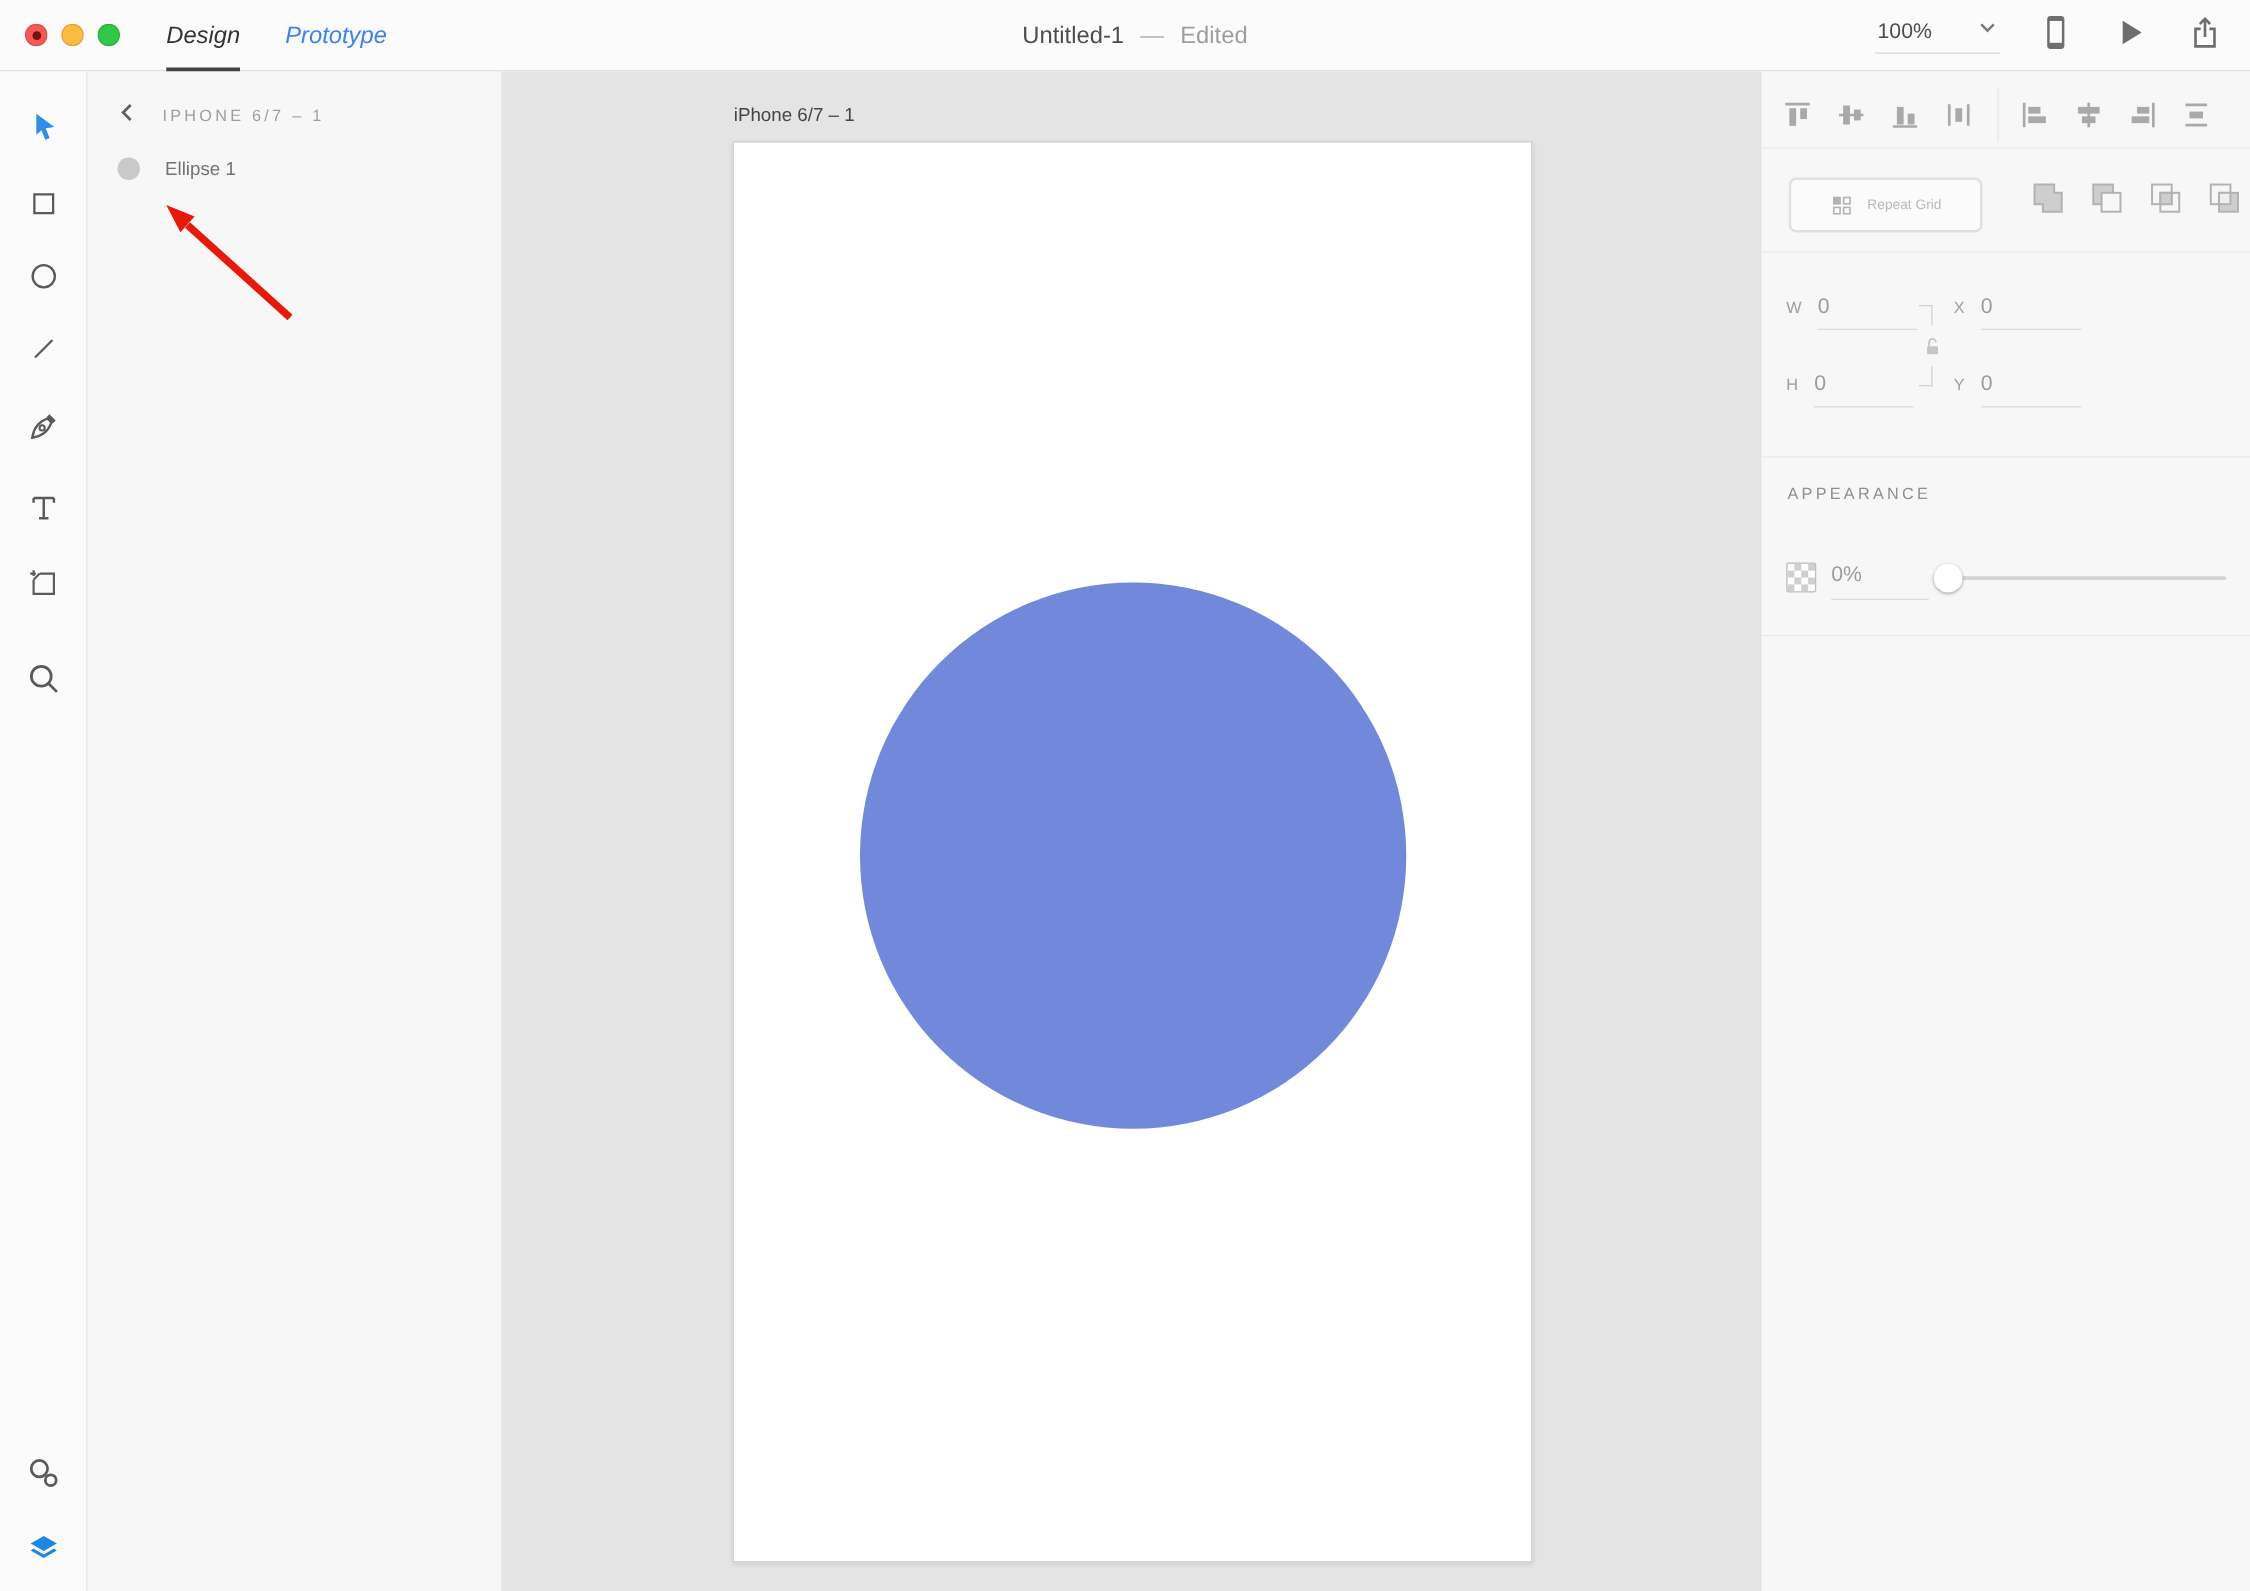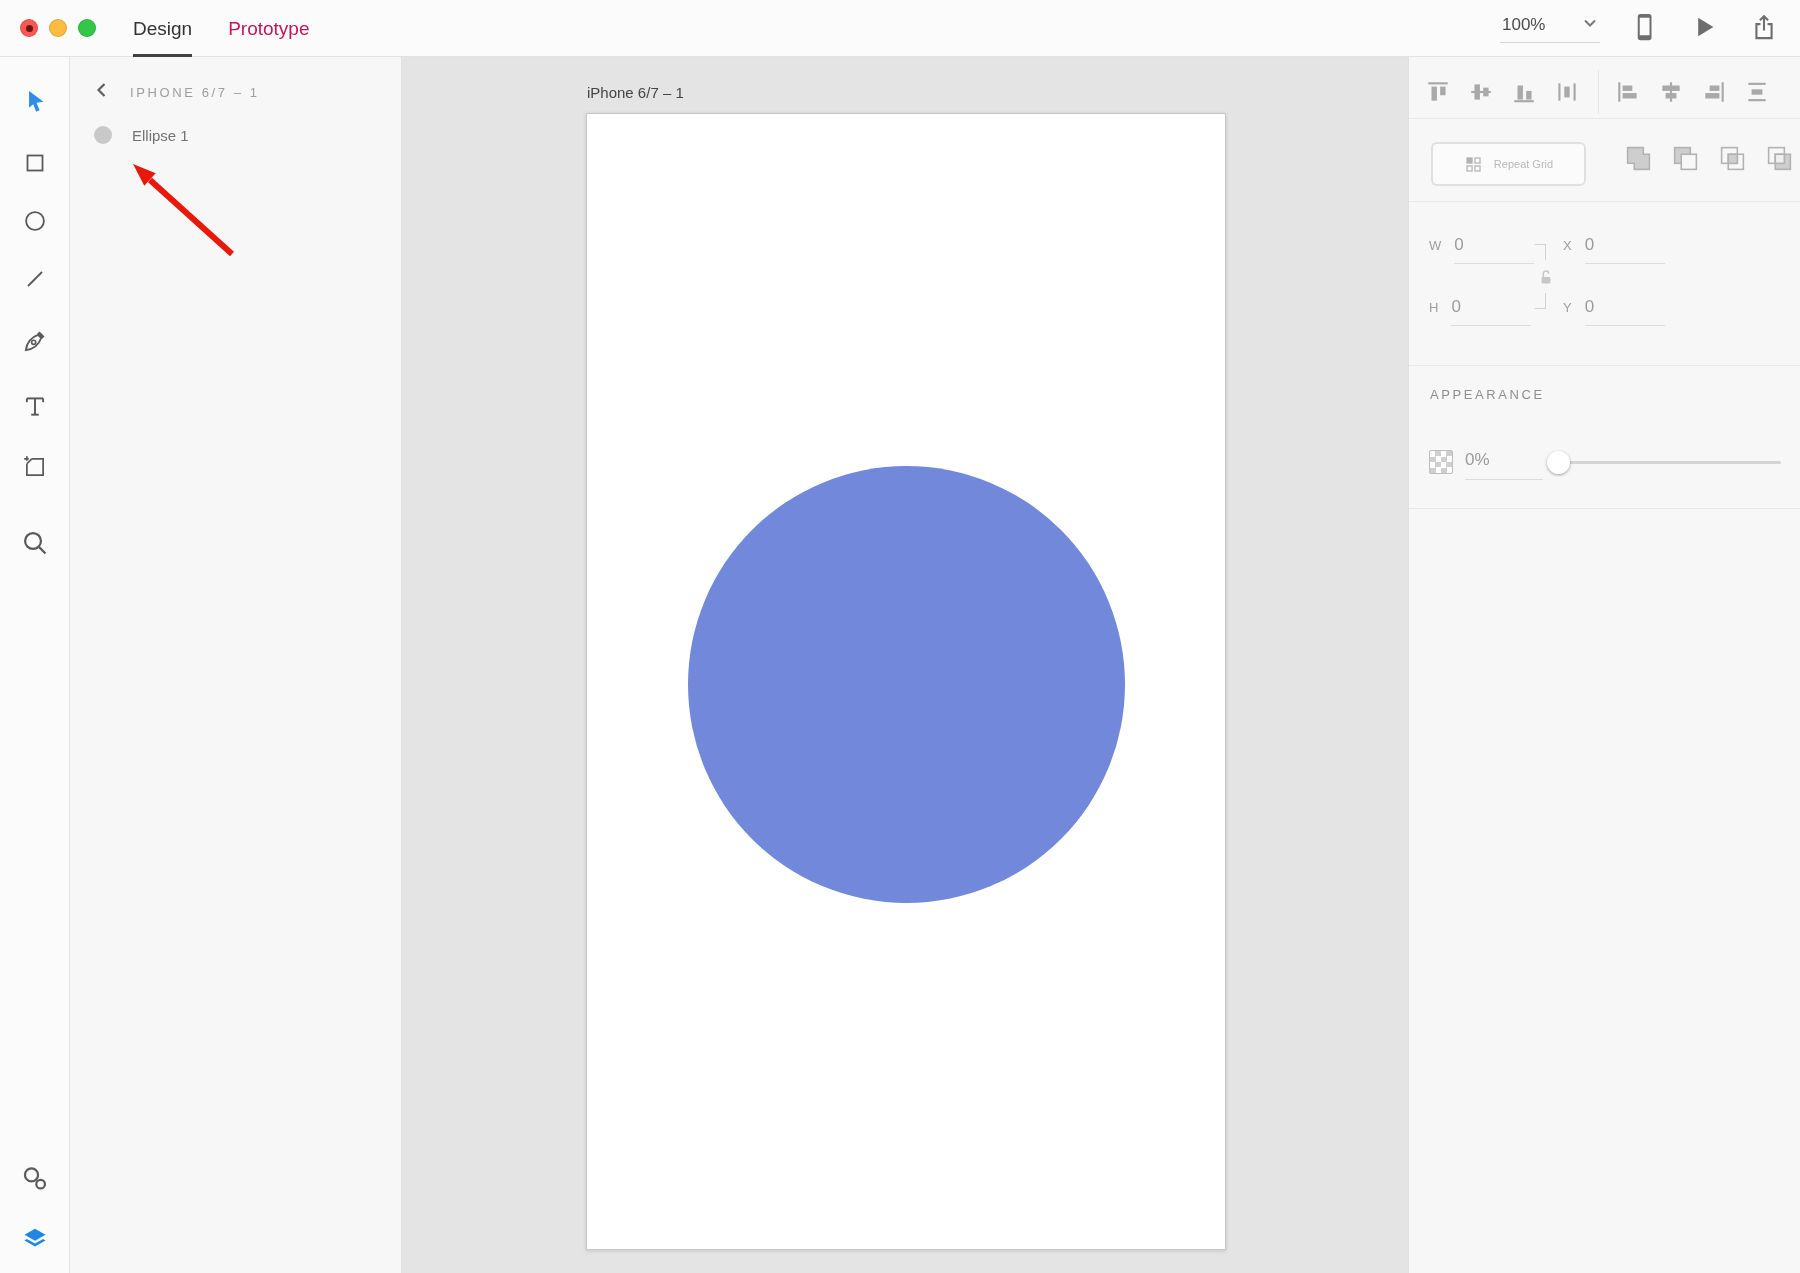--- a/index.html
+++ b/index.html
@@ -11,22 +11,22 @@
   }
   .app { position:absolute; inset:0; }
 
   
   .topbar { position:absolute; left:0; top:0; width:1800px; height:57px;
             background:#fbfbfb; border-bottom:1px solid #e2e2e2; z-index:5; }
   .traffic { position:absolute; left:20px; top:19px; display:flex; gap:11px; }
   .tl { width:18px; height:18px; border-radius:50%; border:1px solid rgba(0,0,0,.12); position:relative; }
   .tl-close::after { content:""; position:absolute; left:50%; top:50%; width:7px; height:7px;
                      margin:-3.5px 0 0 -3.5px; border-radius:50%; background:#6d1512; }
-  .tabs { position:absolute; left:133px; top:0; height:57px; display:flex; gap:36px; }
-  .tab { display:flex; align-items:center; height:100%; font-size:19px; color:#be185d;
+  .tabs { position:absolute; left:133px; top:0; height:57px; display:flex; gap:36px;font-style:italic; }
+  .tab { display:flex; align-items:center; height:100%; font-size:19px; color:#3b82f6;
          border-bottom:3px solid transparent; padding-top:3px; cursor:default; }
   .tab.active { color:#333; border-bottom-color:#424242; }
   .title-group { position:absolute; left:908px; top:0; height:57px; transform:translateX(-50%);
                  display:flex; align-items:center; gap:13px; white-space:nowrap; }
   .doc-title { font-size:19px; color:#4d4d4d; }
   .doc-sep { font-size:19px; color:#b5b5b5; }
   .doc-status { font-size:19px; color:#9e9e9e; }
   .top-right { position:absolute; right:20px; top:0; height:57px; display:flex; align-items:center; gap:28px; }
   .zoom-ctl { display:flex; align-items:center; gap:16px; border-bottom:1px solid #d8d8d8;
               padding:0 2px 7px 2px; min-width:100px; justify-content:space-between;margin-left:48px; }
@@ -112,20 +112,25 @@
   <header class="topbar">
     <div class="traffic">
       <span class="tl tl-close" style="background: rgb(252, 87, 83);"></span>
       <span class="tl" style="background: rgb(253, 188, 64);"></span>
       <span class="tl" style="background: rgb(51, 199, 72);"></span>
     </div>
     <nav class="tabs">
       <div class="tab active">Design</div>
       <div class="tab">Prototype</div>
     </nav>
+    <div class="title-group">
+      <span class="doc-title">Untitled-1</span>
+      <span class="doc-sep">—</span>
+      <span class="doc-status">Edited</span>
+    </div>
     <div class="top-right">
       <div class="zoom-ctl">
         <span class="zval">100%</span>
         <span>
           <svg width="16" height="16" viewBox="0 0 16 16">
               <polyline points="3,5.5 8,10.5 13,5.5" fill="none" stroke="#7a7a7a" stroke-width="2"></polyline>
             </svg>
         </span>
       </div>
       <div class="icon-btn">

